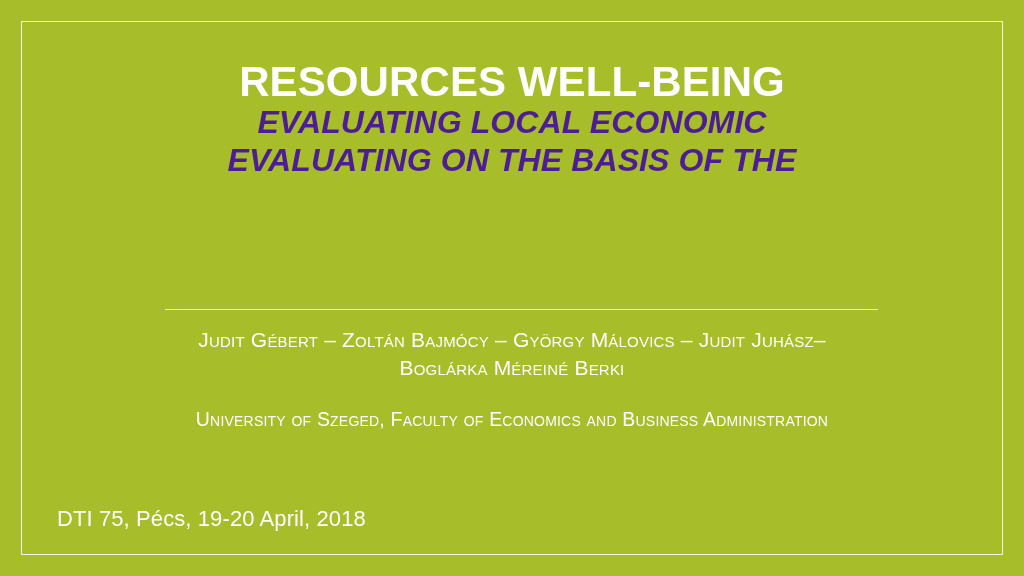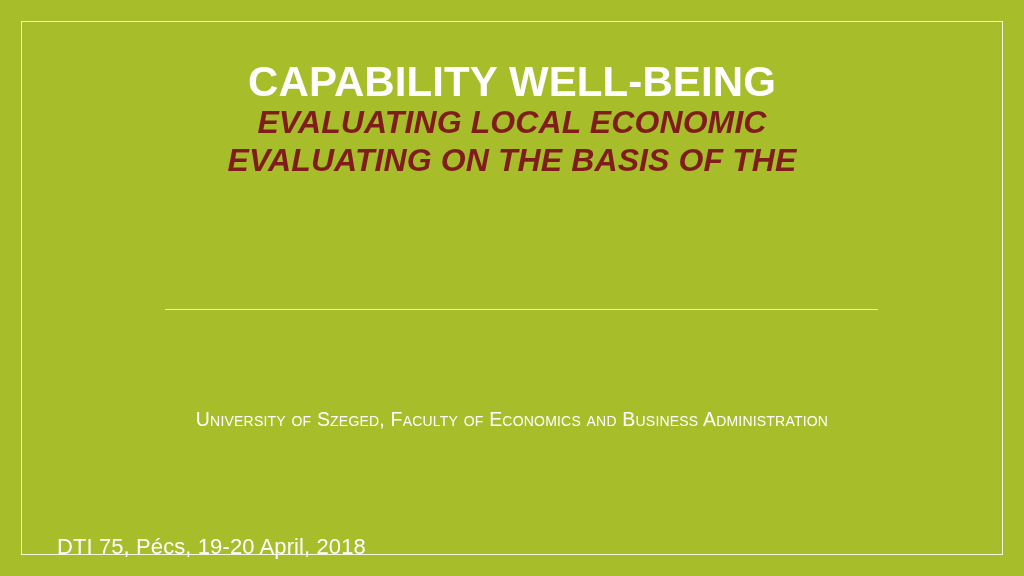--- a/index.html
+++ b/index.html
@@ -42,21 +42,21 @@
     font-weight: 700;
     color: #ffffff;
     letter-spacing: 0.1px;
     white-space: nowrap;
   }
   .subtitle-line {
     font-size: 32px;
     line-height: 38px;
     font-weight: 700;
     font-style: italic;
-    color: #7f1d1d;
+    color: #4c1d95;
     letter-spacing: 0.1px;
     white-space: nowrap;
   }
   #divider {
     position: absolute;
     left: 165px;
     top: 309px;
     width: 713px;
     height: 1px;
     background: rgba(255, 255, 255, 0.75);
@@ -96,38 +96,41 @@
   #footer {
     position: absolute;
     left: 57px;
     top: 505px;
     font-size: 22px;
     line-height: 28px;
     font-weight: 400;
     color: #ffffff;
     letter-spacing: 0.1px;
     white-space: nowrap;
-    margin-top: 28px;
   }
 </style>
 </head>
 <body>
 
 <div id="slide">
 
   <div id="frame"></div>
 
   <div id="title-block">
-    <div class="title-line">CAPABILITY WELL-BEING</div>
+    <div class="title-line">RESOURCES WELL-BEING</div>
     <div class="subtitle-line">EVALUATING LOCAL ECONOMIC</div>
     <div class="subtitle-line">EVALUATING ON THE BASIS OF THE</div>
   </div>
 
   <div id="divider"></div>
 
+  <div id="authors-block">
+    <div class="author-line">Judit Gébert – Zoltán Bajmócy – György Málovics – Judit Juhász–</div>
+    <div class="author-line">Boglárka Méreiné Berki</div>
+  </div>
 
   <div id="affiliation-block">
     <div class="affiliation-line">University of Szeged, Faculty of Economics and Business Administration</div>
   </div>
 
   <div id="footer">DTI 75, Pécs, 19-20 April, 2018</div>
 
 </div>
 
 </body></html>

